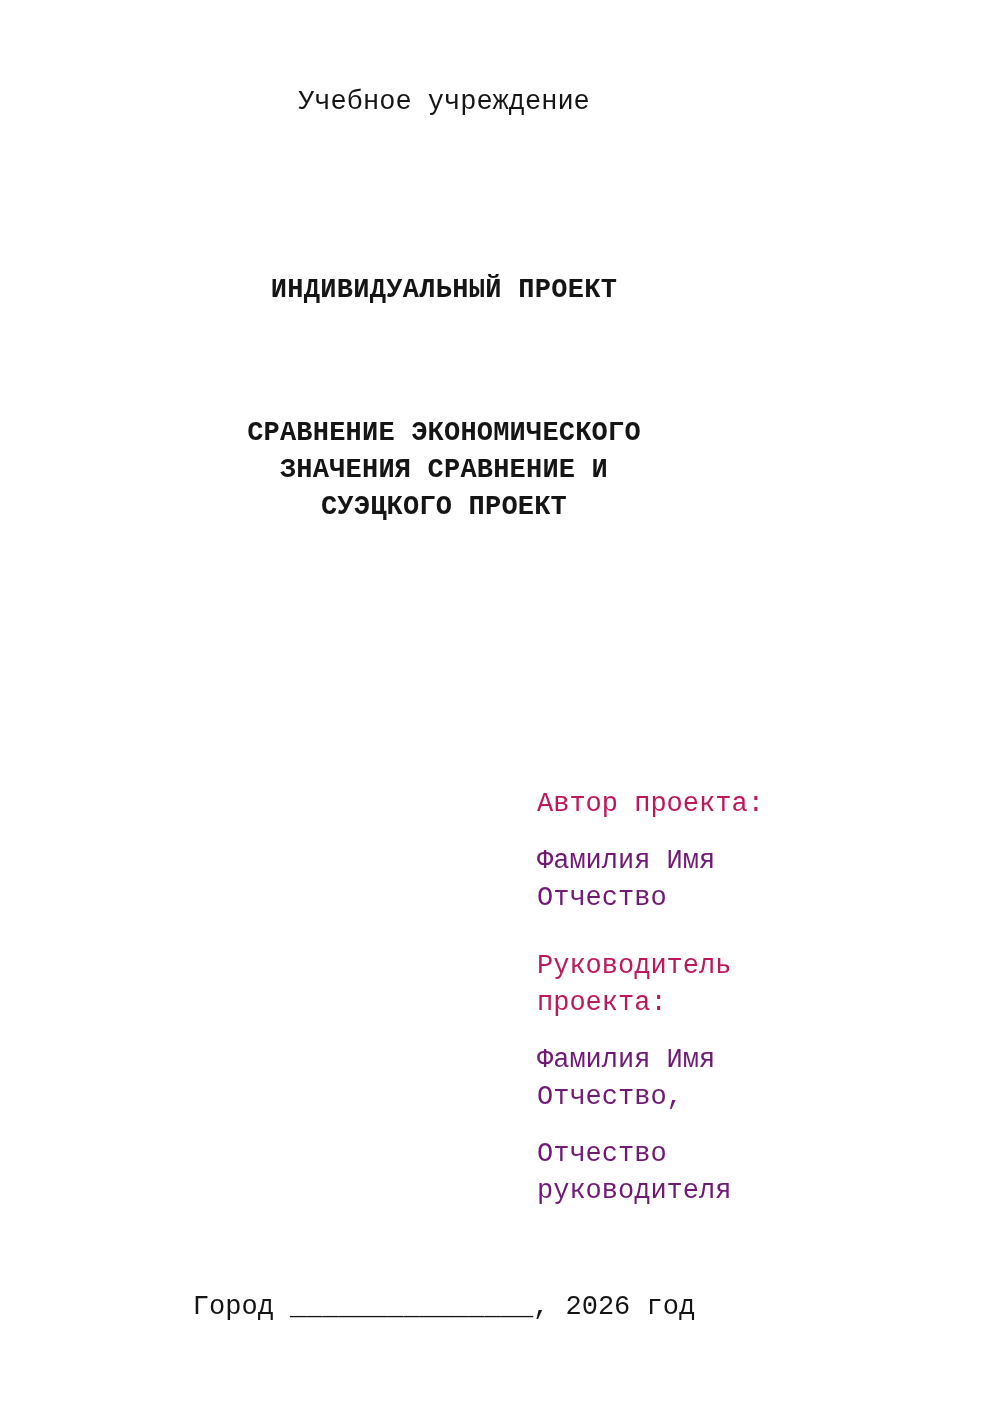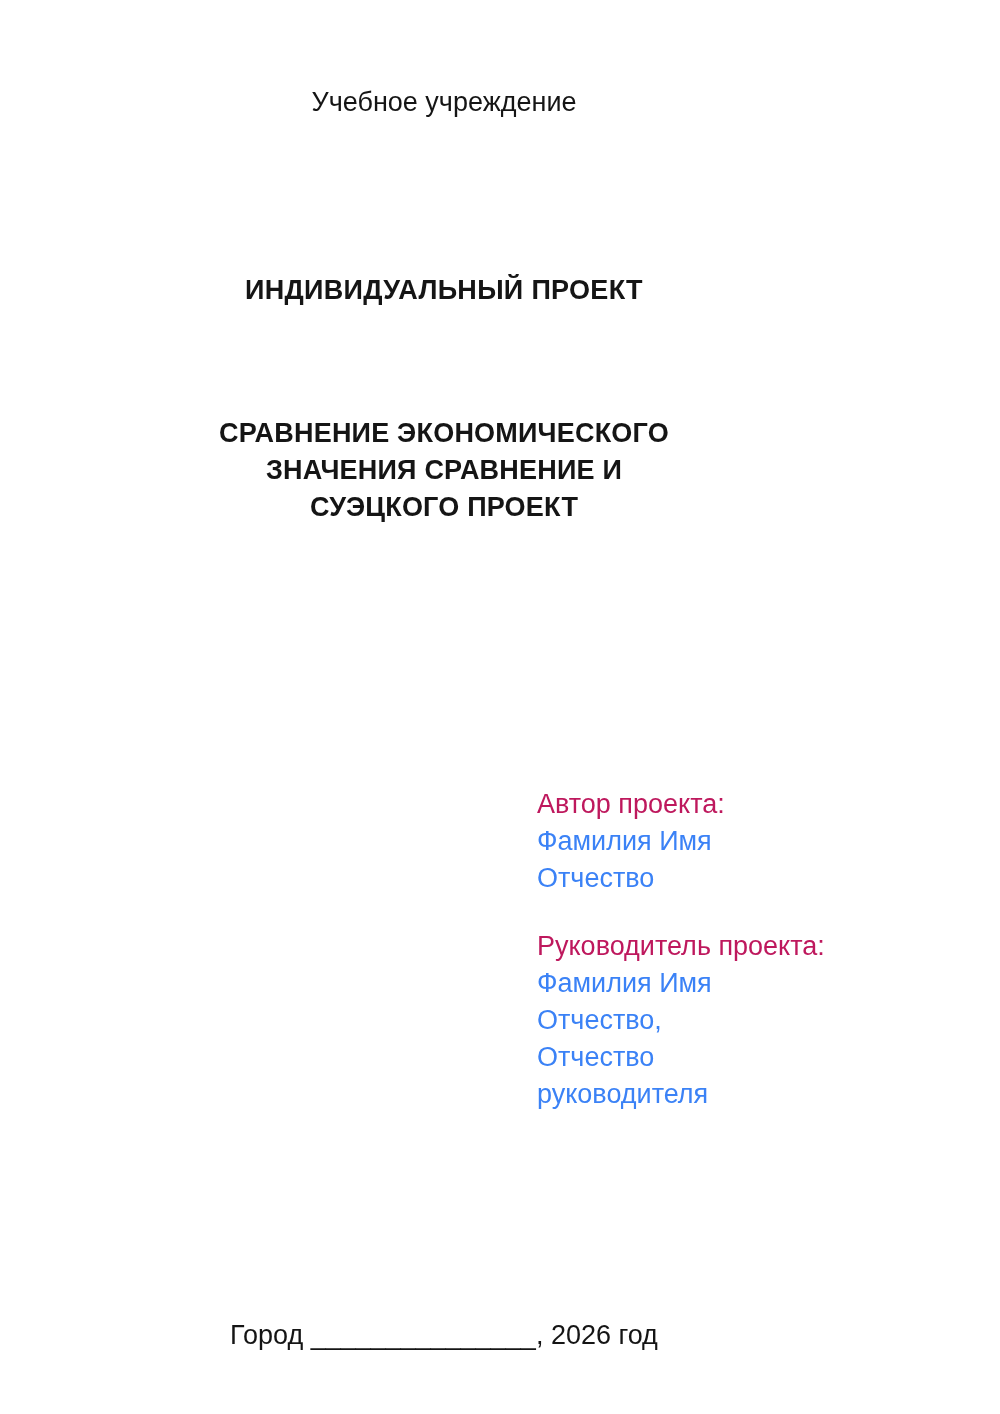--- a/index.html
+++ b/index.html
@@ -5,21 +5,21 @@
   html, body {
     margin: 0;
     padding: 0;
     background: #ffffff;
   }
   .page {
     position: relative;
     width: 828px;
     height: 1414px;
     background: #ffffff;
-    font-family: Liberation Sans, sans-serif;
+    font-family: Liberation Mono, monospace;
     color: #151515;
     overflow: hidden;
   }
   
   .centered-col {
     position: absolute;
     left: 60px;
     right: 0;
     text-align: center;
   }
@@ -51,27 +51,27 @@
     font-size: 27px;
     line-height: 37px;
   }
   .credit-group.supervisor {
     margin-top: 31px;
   }
   .credit-label {
     color: #be185d;
   }
   .credit-value {
-    color: #3b82f6;
+    color: #701a75;
+    margin-top: 20px;
   }
   .footer-line {
     top: 1289px;
     font-size: 27px;
     line-height: 37px;
-    margin-top: 28px;
   }
 </style>
 </head>
 <body>
 
 <div class="page">
 
   <div class="centered-col institution">Учебное учреждение</div>
 
   <div class="centered-col project-type">ИНДИВИДУАЛЬНЫЙ ПРОЕКТ</div>

